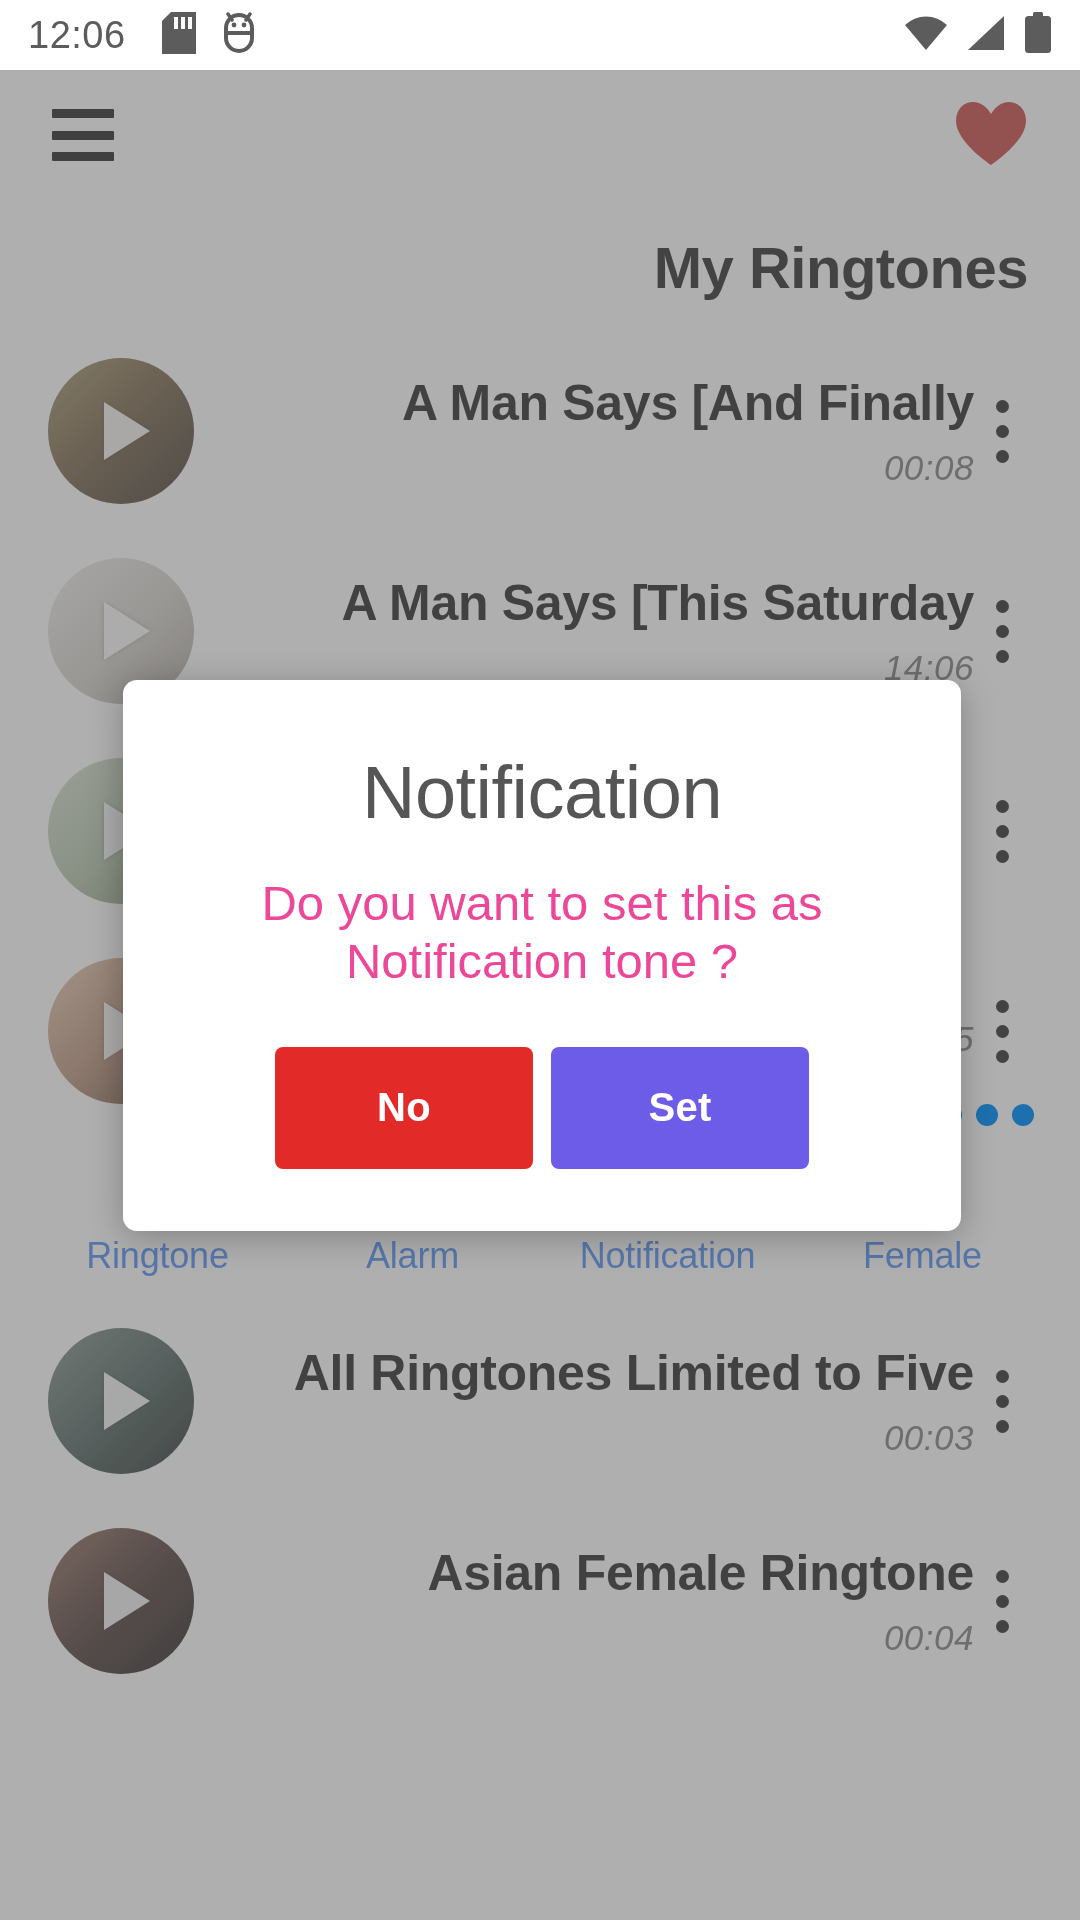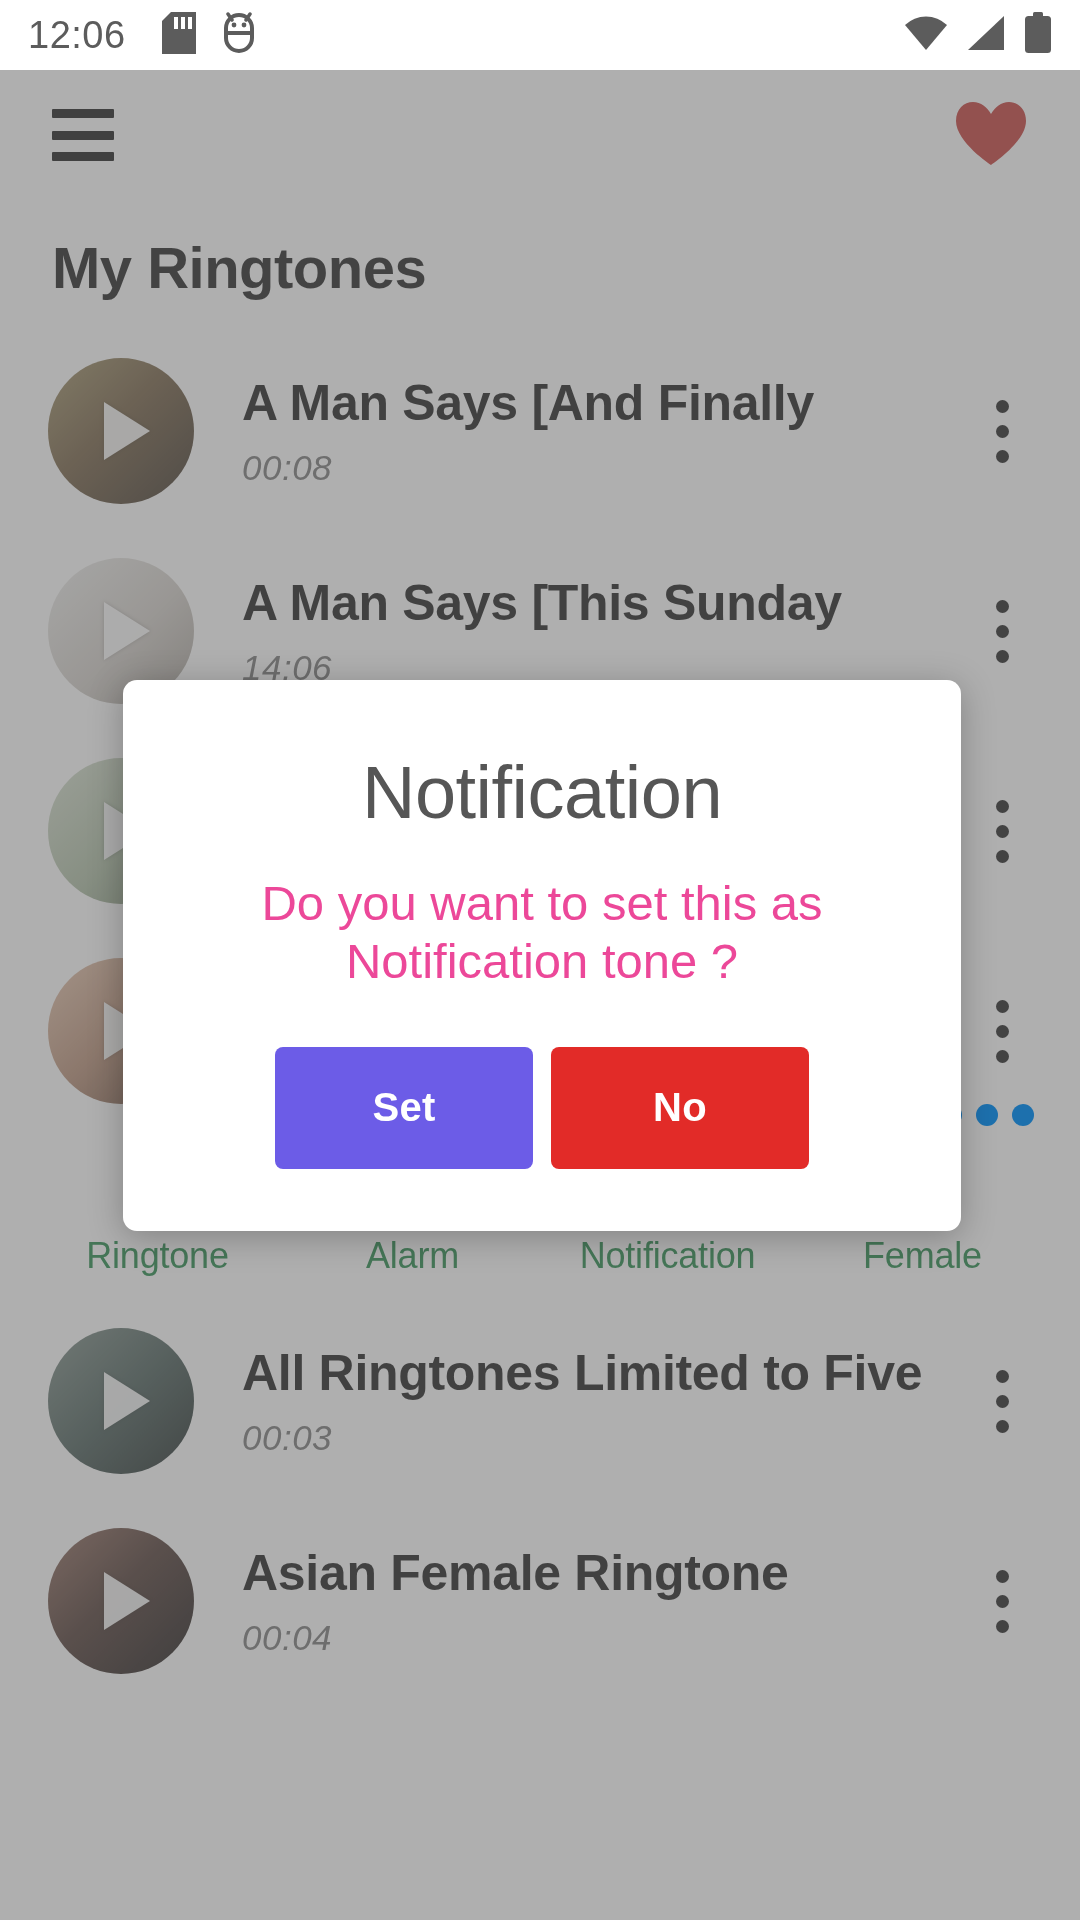--- a/index.html
+++ b/index.html
@@ -22,21 +22,21 @@
     font-size:38px; color:#5c5c5c; letter-spacing:.5px;
     font-family:"Liberation Sans", sans-serif;
   }
   .status-left-icons{ display:flex; align-items:center; gap:24px; margin-left:36px; }
   .status-right-icons{ margin-left:auto; display:flex; align-items:center; gap:18px; }
   .sicon{ display:block; }
 
   
   #app-body{
     position:absolute; top:70px; left:0; width:1080px; height:1850px;
-    background:#ffffff; overflow:hidden;
+    background:#ffffff; overflow:hidden;text-align:right;
   }
   #app-scrim{
     position:absolute; top:70px; left:0; width:1080px; height:1850px;
     background:rgba(110,110,110,0.55); z-index:40; pointer-events:none;
   }
 
   
   #app-bar{
     position:relative; height:130px; display:flex; align-items:center;
     padding:0 52px;
@@ -80,21 +80,21 @@
   .row-menu{ flex:0 0 70px; display:flex; flex-direction:column; align-items:center;
     justify-content:center; gap:12px; height:100%; padding-right:14px; }
   .row-menu i{ display:block; width:13px; height:13px; border-radius:50%; background:#111; }
 
   
   #action-bar{
     display:flex; height:170px; align-items:center; padding:0 30px;
   }
   .action-item{ flex:1 1 25%; display:flex; flex-direction:column;
     align-items:center; justify-content:center; gap:14px; }
-  .action-label{ font-size:36px; color:#15803d; letter-spacing:-0.2px; }
+  .action-label{ font-size:36px; color:#3b82f6; letter-spacing:-0.2px; }
 
   
   #loading-dots{
     position:absolute; right:46px; top:1104px; display:flex; gap:14px; z-index:45;
   }
   #loading-dots i{ width:22px; height:22px; border-radius:50%; background:#1d70ad; display:block; }
 
   
   #dialog-overlay{
     position:absolute; inset:0; z-index:60; display:flex;
@@ -196,21 +196,21 @@
         <i></i>
         <i></i>
       </div>
   </div>
 
   <div class="ringtone-row">
     <div class="row-thumb" style="background:linear-gradient(135deg,#ececea 0%,#cfcac4 55%,#9e9890 100%);">
       <div class="play-tri"></div>
     </div>
     <div class="row-meta">
-      <div class="row-title">A Man Says [This Sunday</div>
+      <div class="row-title">A Man Says [This Saturday</div>
       <div class="row-duration">14:06</div>
     </div>
     <div class="row-menu">
         <i></i>
         <i></i>
         <i></i>
       </div>
   </div>
 
   <div class="ringtone-row">
@@ -330,17 +330,17 @@
   <i></i>
   <i></i>
   <i></i>
 </div>
 
 <div id="dialog-overlay">
   <div id="notification-dialog">
     <div id="dialog-title">Notification</div>
     <div id="dialog-message">Do you want to set this as Notification tone ?</div>
     <div id="dialog-buttons">
+      <button class="dlg-btn" style="background:#E22B28;">No</button>
       <button class="dlg-btn" style="background:#6C5CE7;">Set</button>
-      <button class="dlg-btn" style="background:#E22B28;">No</button>
     </div>
   </div>
 </div>
 
 </body></html>

